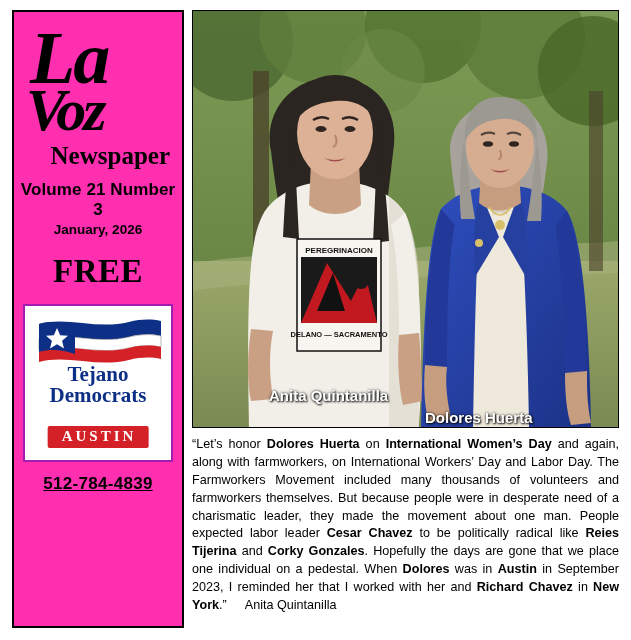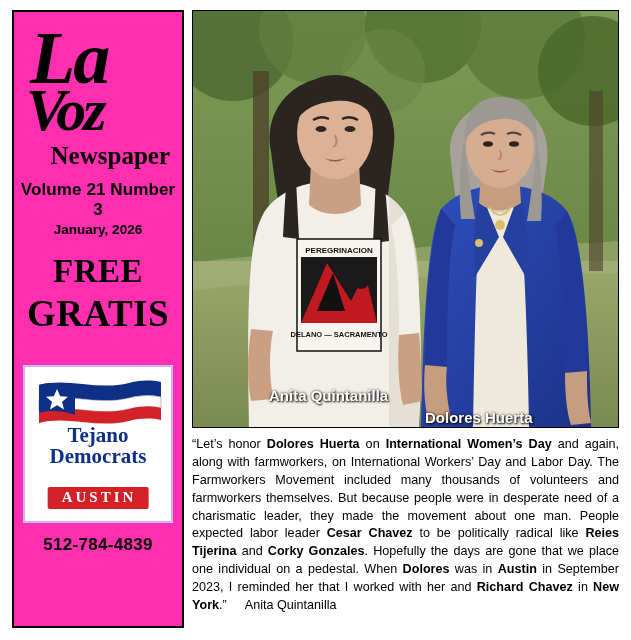--- a/index.html
+++ b/index.html
@@ -104,22 +104,22 @@
     text-align: center;
     margin-top: 2px;
     letter-spacing: 0.5px;
   }
 
   
   .tejano-box {
     width: 150px;
     height: 158px;
     background: #ffffff;
-    border: 2px solid #c4b5fd;
-    margin-top: 30px;
+    border: 2px solid #a21caf;
+    margin-top: 14px;
     position: relative;
     box-sizing: border-box;
     overflow: hidden;
   }
   .flag-wrap {
     position: absolute;
     left: 12px;
     top: 8px;
     width: 126px;
     height: 52px;
@@ -153,20 +153,21 @@
     border-radius: 2px;
   }
   .phone {
     font-family: "Liberation Sans", sans-serif;
     font-weight: bold;
     font-size: 17px;
     color: #000;
     text-align: left;
     margin-top: 12px;
     letter-spacing: 0.3px;
+    text-decoration: underline;
   }
 
   
   .photo {
     position: absolute;
     left: 192px;
     top: 10px;
     width: 427px;
     height: 418px;
     border: 1px solid #000;
@@ -210,21 +211,20 @@
 
 <div class="page">
 
   <div class="masthead">
     <div class="logo-la">La</div>
     <div class="logo-voz">Voz</div>
     <div class="logo-newspaper">Newspaper</div>
     <div class="issue-line">Volume 21 Number 3</div>
     <div class="issue-line2">January, 2026</div>
     <div class="free">FREE</div>
-    <div class="gratis">GRATIS</div>
 
     <div class="tejano-box">
       <div class="flag-wrap">
         <svg class="flag-svg" width="126" height="52" viewBox="0 0 126 52">
           <path d="M2 10 C 30 2, 60 16, 92 8 C 104 5, 114 5, 124 7 L124 22 C 114 20, 104 20, 92 23 C 60 31, 30 17, 2 25 Z" fill="#0d2f86"></path>
           <path d="M2 25 C 30 17, 60 31, 92 23 C 104 20, 114 20, 124 22 L124 33 C 114 31, 104 31, 92 34 C 60 42, 30 28, 2 36 Z" fill="#ffffff" stroke="#888" stroke-width="0.6"></path>
           <path d="M2 36 C 30 28, 60 42, 92 34 C 104 31, 114 31, 124 33 L124 45 C 114 43, 104 43, 92 46 C 60 54, 30 40, 2 48 Z" fill="#d42027"></path>
           <path d="M2 10 C 14 6.5, 26 8, 38 12 L38 40 C 26 36, 14 34.5, 2 38 Z" fill="#0d2f86"></path>
           <polygon points="20,14 23.2,21.2 31,21.8 25.1,26.8 27,34.4 20,30.2 13,34.4 14.9,26.8 9,21.8 16.8,21.2" fill="#ffffff"></polygon>
         </svg>

